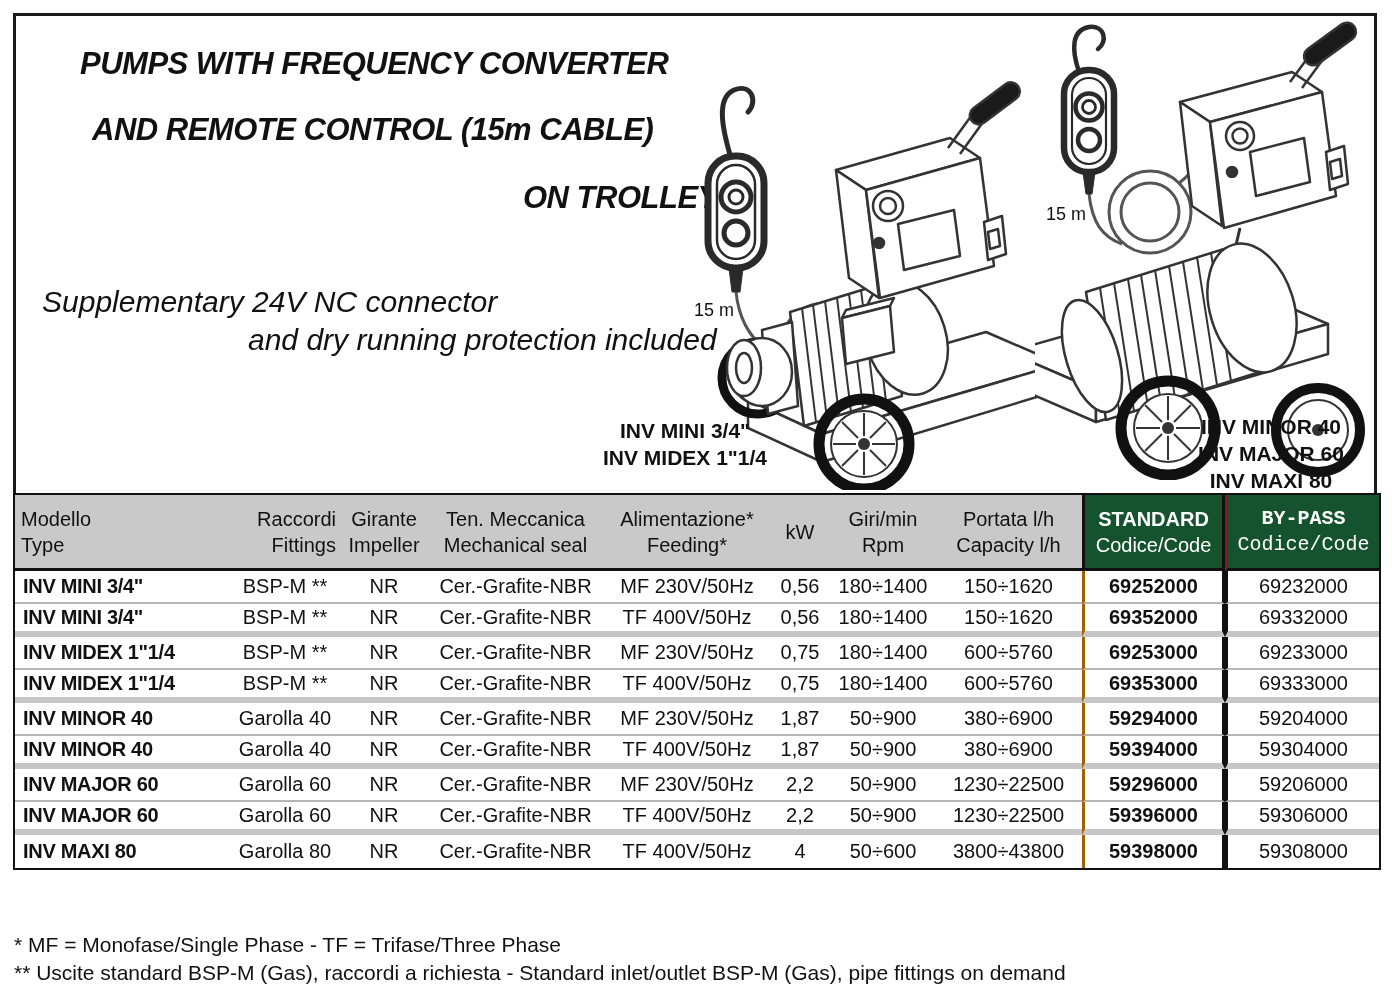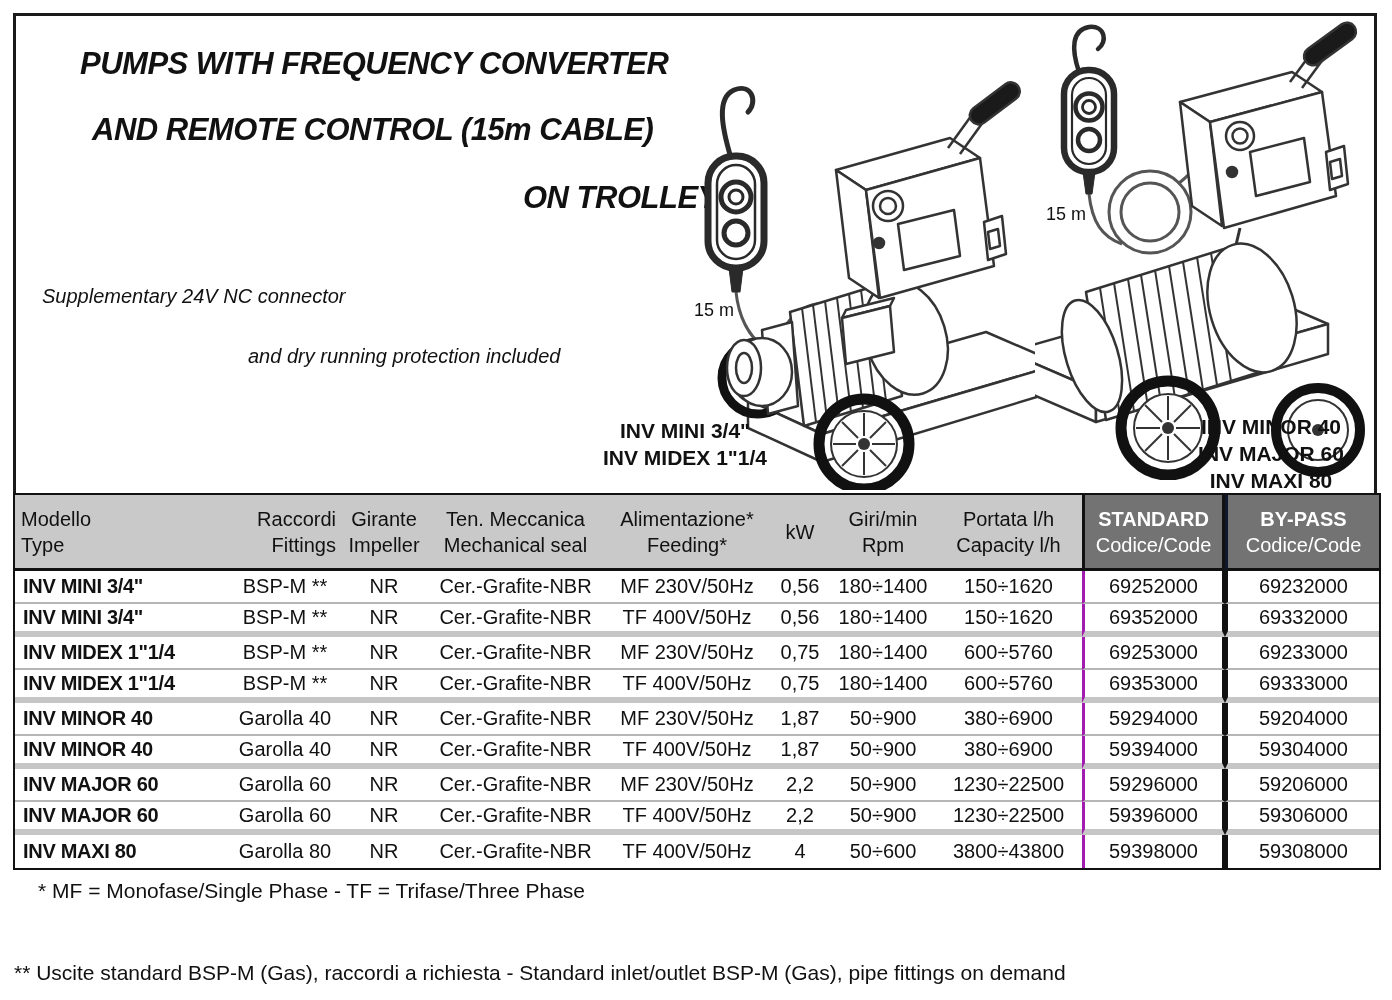--- a/index.html
+++ b/index.html
@@ -7,23 +7,23 @@
   .abs { position:absolute; }
 
   .frame { left:13px; top:13px; width:1364px; height:480px;
            border-top:3px solid #1a1a1a; border-left:3px solid #1a1a1a; border-right:3px solid #1a1a1a; }
 
   .title { font-style:italic; font-weight:bold; font-size:31px; letter-spacing:-0.5px; white-space:nowrap;margin-left:35px; }
   .t1 { left:45px; top:46px; }
   .t2 { left:57px; top:112px; }
   .t3 { left:488px; top:180px; }
 
-  .subtitle { font-style:italic; font-weight:normal; font-size:20px; white-space:nowrap; }
+  .subtitle { font-style:italic; font-weight:normal; font-size:30px; white-space:nowrap; }
   .s1 { left:42px; top:285px; }
-  .s2 { left:248px; top:345px; }
+  .s2 { left:248px; top:323px; }
 
   .cable-label { font-size:18px; font-weight:normal; white-space:nowrap; }
   .cl-small { left:694px; top:300px; }
   .cl-large { left:1046px; top:204px; }
 
   .caption { font-weight:bold; font-size:21px; text-align:center; line-height:27px; white-space:nowrap; }
   .cap-small { left:595px; top:417px; width:180px; }
   .cap-large { left:1191px; top:413px; width:160px; }
 
   svg { position:absolute; }
@@ -35,35 +35,35 @@
     border:2px solid #111; font-size:20px; }
   .pump-table th { background:#c9c9c9; font-weight:normal; height:76px;
     border-bottom:3px solid #111; vertical-align:middle; padding:0 6px; }
   .pump-table th .hwrap { display:flex; flex-direction:column; justify-content:center; height:100%; line-height:26px; }
   .pump-table th .hline:empty { display:none; }
   .pump-table th.al { text-align:left; }
   .pump-table th.ar { text-align:right; }
   .pump-table th.ar .hwrap { }
   .pump-table th.al .hwrap { align-items:flex-start; }
   .pump-table th.ac { text-align:center; }
-  .pump-table th.dark { background:#737373; color:#ffffff; }
+  .pump-table th.dark { background:#14532d; color:#ffffff; }
   .pump-table th.dark .b1 { font-weight:bold; }
   .pump-table th.col-std { border-left:3px solid #111; border-right:3px solid #111; }
-  .pump-table th.col-byp { border-left:3px solid #0f172a; }
+  .pump-table th.col-byp { border-left:3px solid #7f1d1d;font-family:Liberation Mono, monospace; }
 
   .pump-table td { height:33px; text-align:center; white-space:nowrap;
     border-bottom:2px solid #b5b5b5; padding:0 3px; font-size:20px; vertical-align:middle; }
   .pump-table tr.group-end td { border-bottom:6px solid #c6c6c6; }
   .pump-table tr:last-child td { border-bottom:none; }
   .pump-table td.model { font-weight:bold; text-align:left; padding-left:8px; letter-spacing:-0.3px; }
-  .pump-table td.standard-code { border-left:3px solid #a21caf; border-right:3px solid #111; }
+  .pump-table td.standard-code { border-left:3px solid #a16207; border-right:3px solid #111;font-weight:bold; }
   .pump-table td.bypass-code { border-left:3px solid #111; }
 
   .footnote { font-size:21px; white-space:nowrap; }
-  .f1 { left:14px; top:879px;margin-left:24px; }
+  .f1 { left:14px; top:933px; }
   .f2 { left:14px; top:961px; }
 
   .lineart { stroke:#333; fill:#ffffff; stroke-width:2.5; stroke-linejoin:round; }
   .thin { stroke-width:2; }
   .nofill { fill:none; }
 </style>
 </head>
 <body>
 
 <div class="abs frame"></div>

